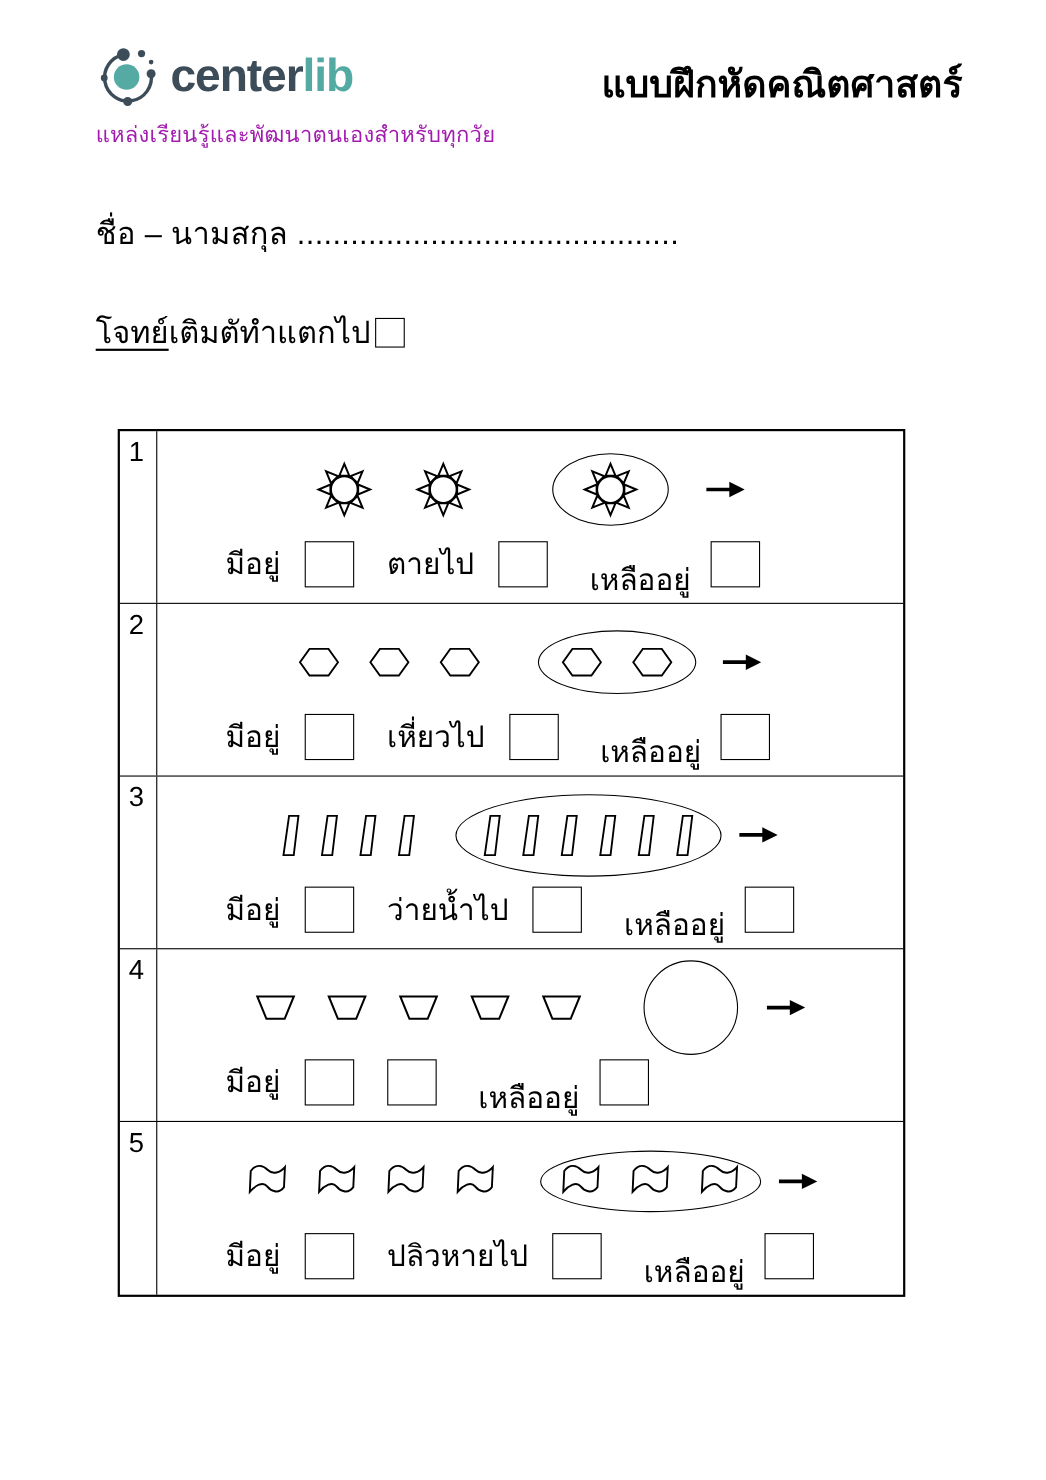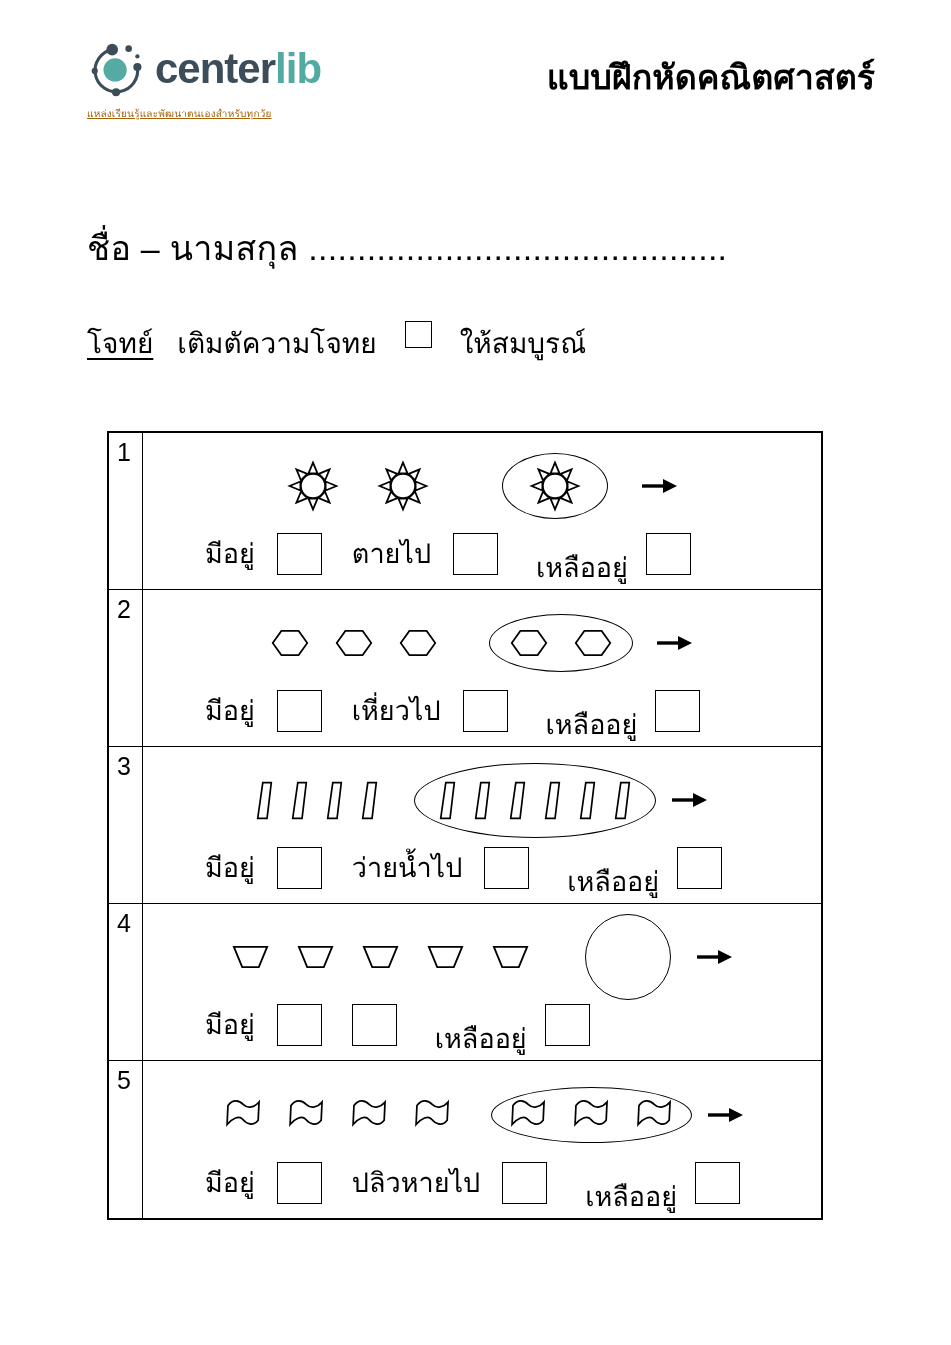--- a/index.html
+++ b/index.html
@@ -14,28 +14,28 @@
     overflow: hidden;
   }
 
   
   .header { display: flex; justify-content: space-between; align-items: flex-start; }
   .logo-block { display: flex; flex-direction: column; }
   .logo-row { display: flex; align-items: center; gap: 6px; }
   .brand { font-size: 42px; font-weight: bold; letter-spacing: -1px; line-height: 1; }
   .brand .b1 { color: #3c4c59; }
   .brand .b2 { color: #52aaa3; }
-  .tagline { font-size: 10px; color: #a16207; margin-top: 6px; letter-spacing: 0.2px; text-decoration: underline; }
+  .tagline { font-size: 20px; color: #a21caf; margin-top: 6px; letter-spacing: 0.2px; }
   .title-block { text-align: center; margin-top: 18px; margin-right: 6px; margin-left: 28px; }
   .main-title { font-size: 34px; font-weight: bold; line-height: 1.25; }
   .sub-title { font-size: 23px; margin-top: 4px; }
 
   
-  .name-line { margin-top: 100px; font-size: 34px; letter-spacing: 0.3px; }
-  .instruction-line { margin-top: 46px; font-size: 28px; display: flex; gap: 24px; }
+  .name-line { margin-top: 52px; font-size: 28px; letter-spacing: 0.3px; }
+  .instruction-line { margin-top: 46px; font-size: 28px; display: flex; align-items: center; gap: 0; }
   .kw { text-decoration: underline; text-underline-offset: 5px; }
   .inline-box {
     display: inline-block; width: 27px; height: 27px;
     border: 1.6px solid #000; margin: 0 4px; vertical-align: middle;
   }
 
   
   .wtable { margin-top: 66px; margin-left: 20px; width: 716px; border: 2px solid #000; }
   .trow { display: flex; border-bottom: 1.8px solid #000; min-height: 157px; }
   .trow:last-child { border-bottom: none; }
@@ -96,23 +96,22 @@
     </div>
   </div>
 
   <div class="name-line">
     <span>ชื่อ – นามสกุล</span>
     <span>...........................................</span>
   </div>
 
   <div class="instruction-line">
     <span class="kw">โจทย์</span>
-    <span>เติมตัความโจทย</span>
+    <span>เติมตัทำแตกไป</span>
     <span class="inline-box"></span>
-    <span>ให้สมบูรณ์</span>
   </div>
 
   <div class="wtable" id="wtable">
       <div class="trow">
     <div class="numcell">1</div>
     <div class="cell">
       <div class="icons-line" style="gap:36px;">
             <svg class="icon-svg" width="54" height="54" viewBox="0 0 60 60">
       <g fill="#fff" stroke="#000" stroke-width="2">
         <polygon points="30,4 25,16 35,16"></polygon>

